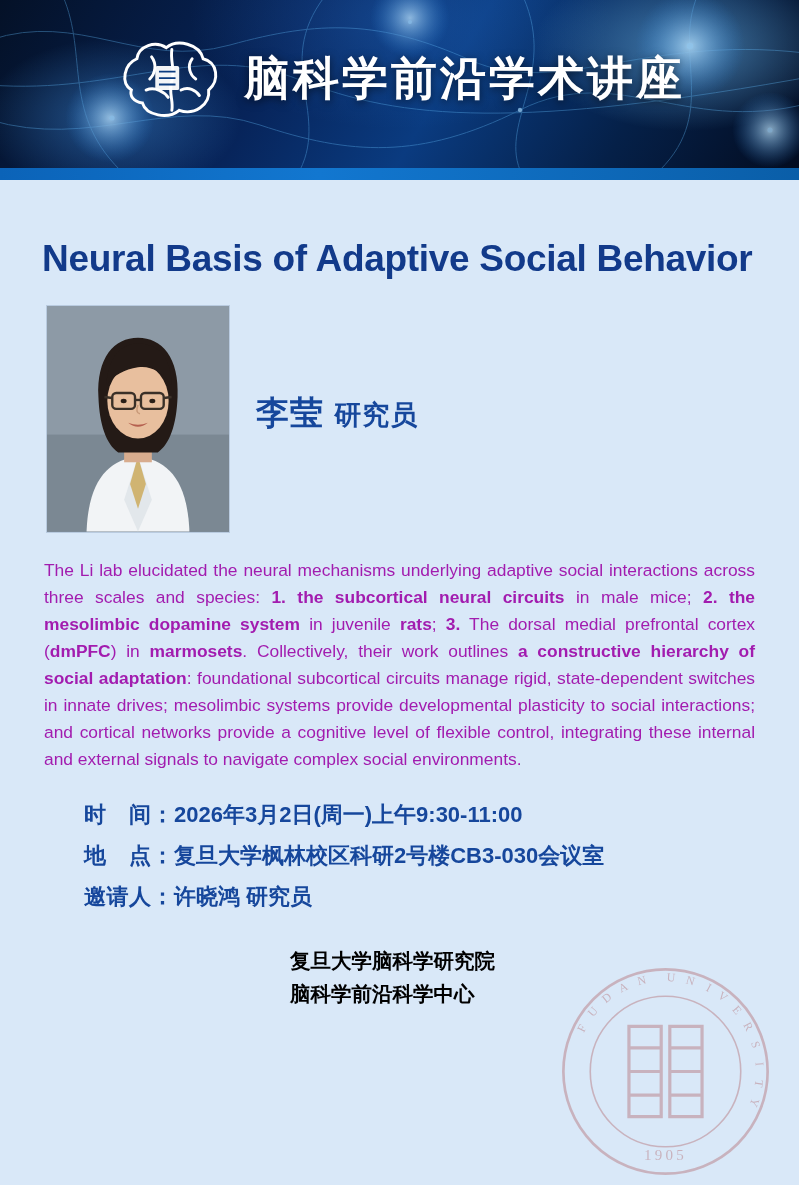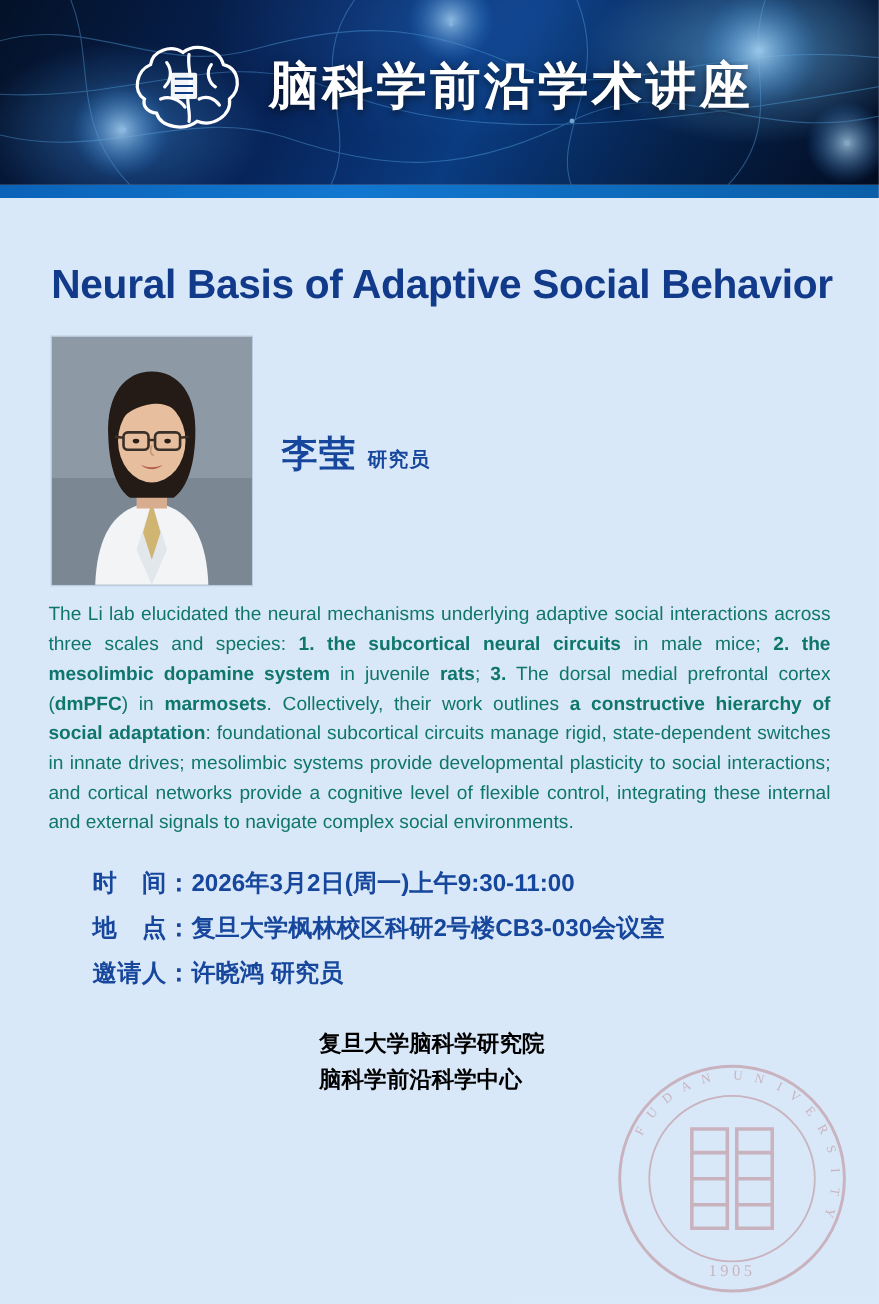--- a/index.html
+++ b/index.html
@@ -66,21 +66,21 @@
     position: absolute;
     right: 26px;
     bottom: 6px;
     width: 215px;
     height: 215px;
     opacity: 0.30;
     pointer-events: none;
   }
 
   .talk-title {
-    text-align: right;
+    text-align: left;
     color: #123a8a;
     font-size: 37px;
     font-weight: bold;
     letter-spacing: -0.3px;
     padding: 58px 0 26px 0;
     line-height: 1.12;
   }
 
   .speaker-row {
     display: flex;
@@ -102,32 +102,32 @@
   .speaker-meta {
     padding-top: 86px;
   }
   .speaker-name {
     color: #16479c;
     font-size: 33px;
     font-weight: bold;
     letter-spacing: 1px;
     white-space: nowrap;
   }
-  .speaker-name .role { font-size: 18px; }
+  .speaker-name .role { font-size: 27px; }
   .speaker-affil {
     color: #16479c;
     font-size: 22px;
     font-weight: bold;
     margin-top: 16px;
     white-space: nowrap;
   }
 
   .abstract {
-    margin-top: 12px;
-    color: #0f766e;
+    margin-top: 24px;
+    color: #a21caf;
     font-size: 17.4px;
     line-height: 1.55;
     text-align: justify;
     padding: 0 2px;
   }
   .abstract b { font-weight: bold; }
 
   .details {
     margin-top: 22px;
     color: #16479c;

